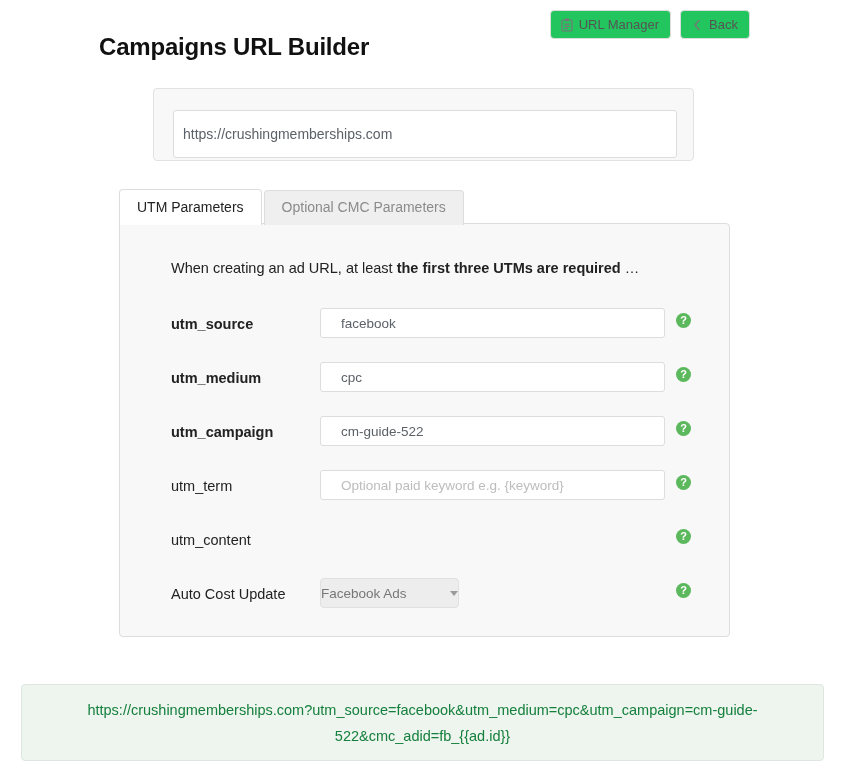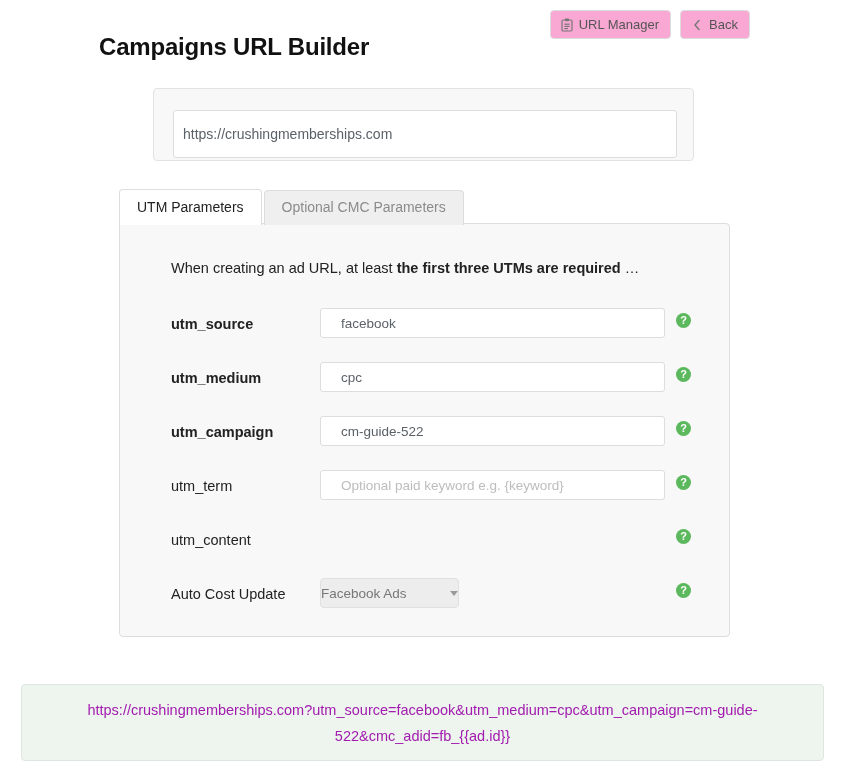--- a/index.html
+++ b/index.html
@@ -40,21 +40,21 @@
     right: 95px;
     top: 10px;
     display: flex;
     gap: 9px;
     align-items: flex-start;
   }
   .btn {
     display: inline-flex;
     align-items: center;
     gap: 6px;
-    background: #f9a8d4;
+    background: #22c55e;
     border: 1px solid #dcdcdc;
     border-radius: 4px;
     color: #555555;
     font-size: 13px;
     padding: 6px 11px 6px 10px;
     line-height: 15px;
     cursor: pointer;
     white-space: nowrap;
   }
   .btn .ico {
@@ -247,21 +247,21 @@
     background: #eef4ee;
     border: 1px solid #dfe6df;
     border-radius: 4px;
     display: flex;
     align-items: center;
     justify-content: center;
     padding: 0 28px;
   }
   .result-text {
     font-size: 14.5px;
-    color: #a21caf;
+    color: #15803d;
     text-align: center;
     line-height: 26px;
     word-break: break-word;
   }
 </style>
 </head>
 <body>
 
 <div class="header">
   <div class="page-title">Campaigns URL Builder</div>

